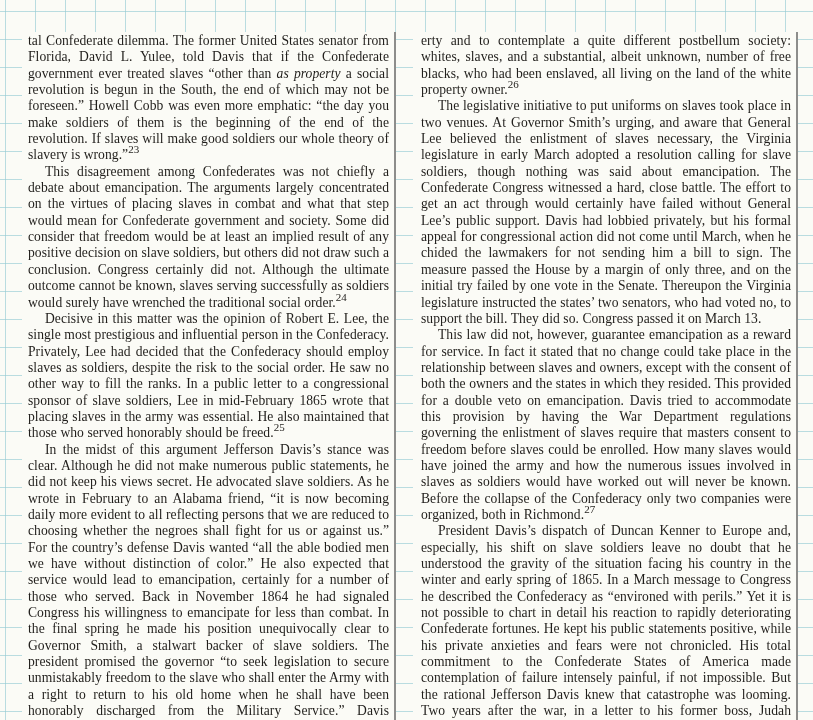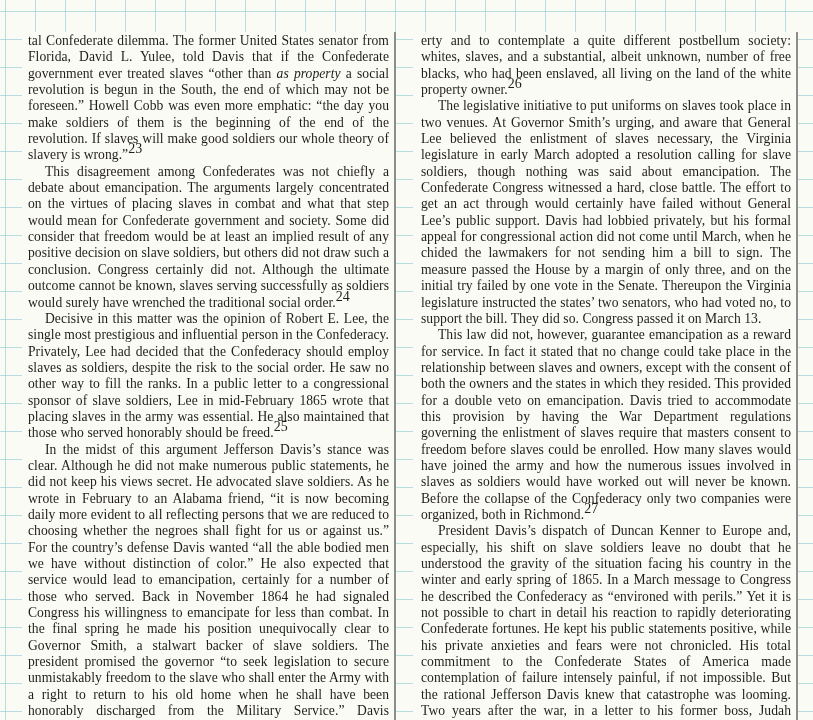--- a/index.html
+++ b/index.html
@@ -30,21 +30,21 @@
     text-align: justify;
     letter-spacing: 0.05px;
     margin-top: 24px;
   }
   #col-left  { left: 22px;  width: 374px; padding: 1px 5px 0 6px; }
   #col-right { left: 413px; width: 385px; padding: 1px 5px 0 8px; }
   .para { margin: 0; }
   .para.indent { text-indent: 17px; }
   .para em { font-style: italic; }
   .para sup {
-    font-size: 14px;
+    font-size: 11px;
     line-height: 0;
     vertical-align: super;
     letter-spacing: 0;
     font-family: Liberation Serif, serif;
   }
 </style>
 </head>
 <body>
 
 <div id="page">

